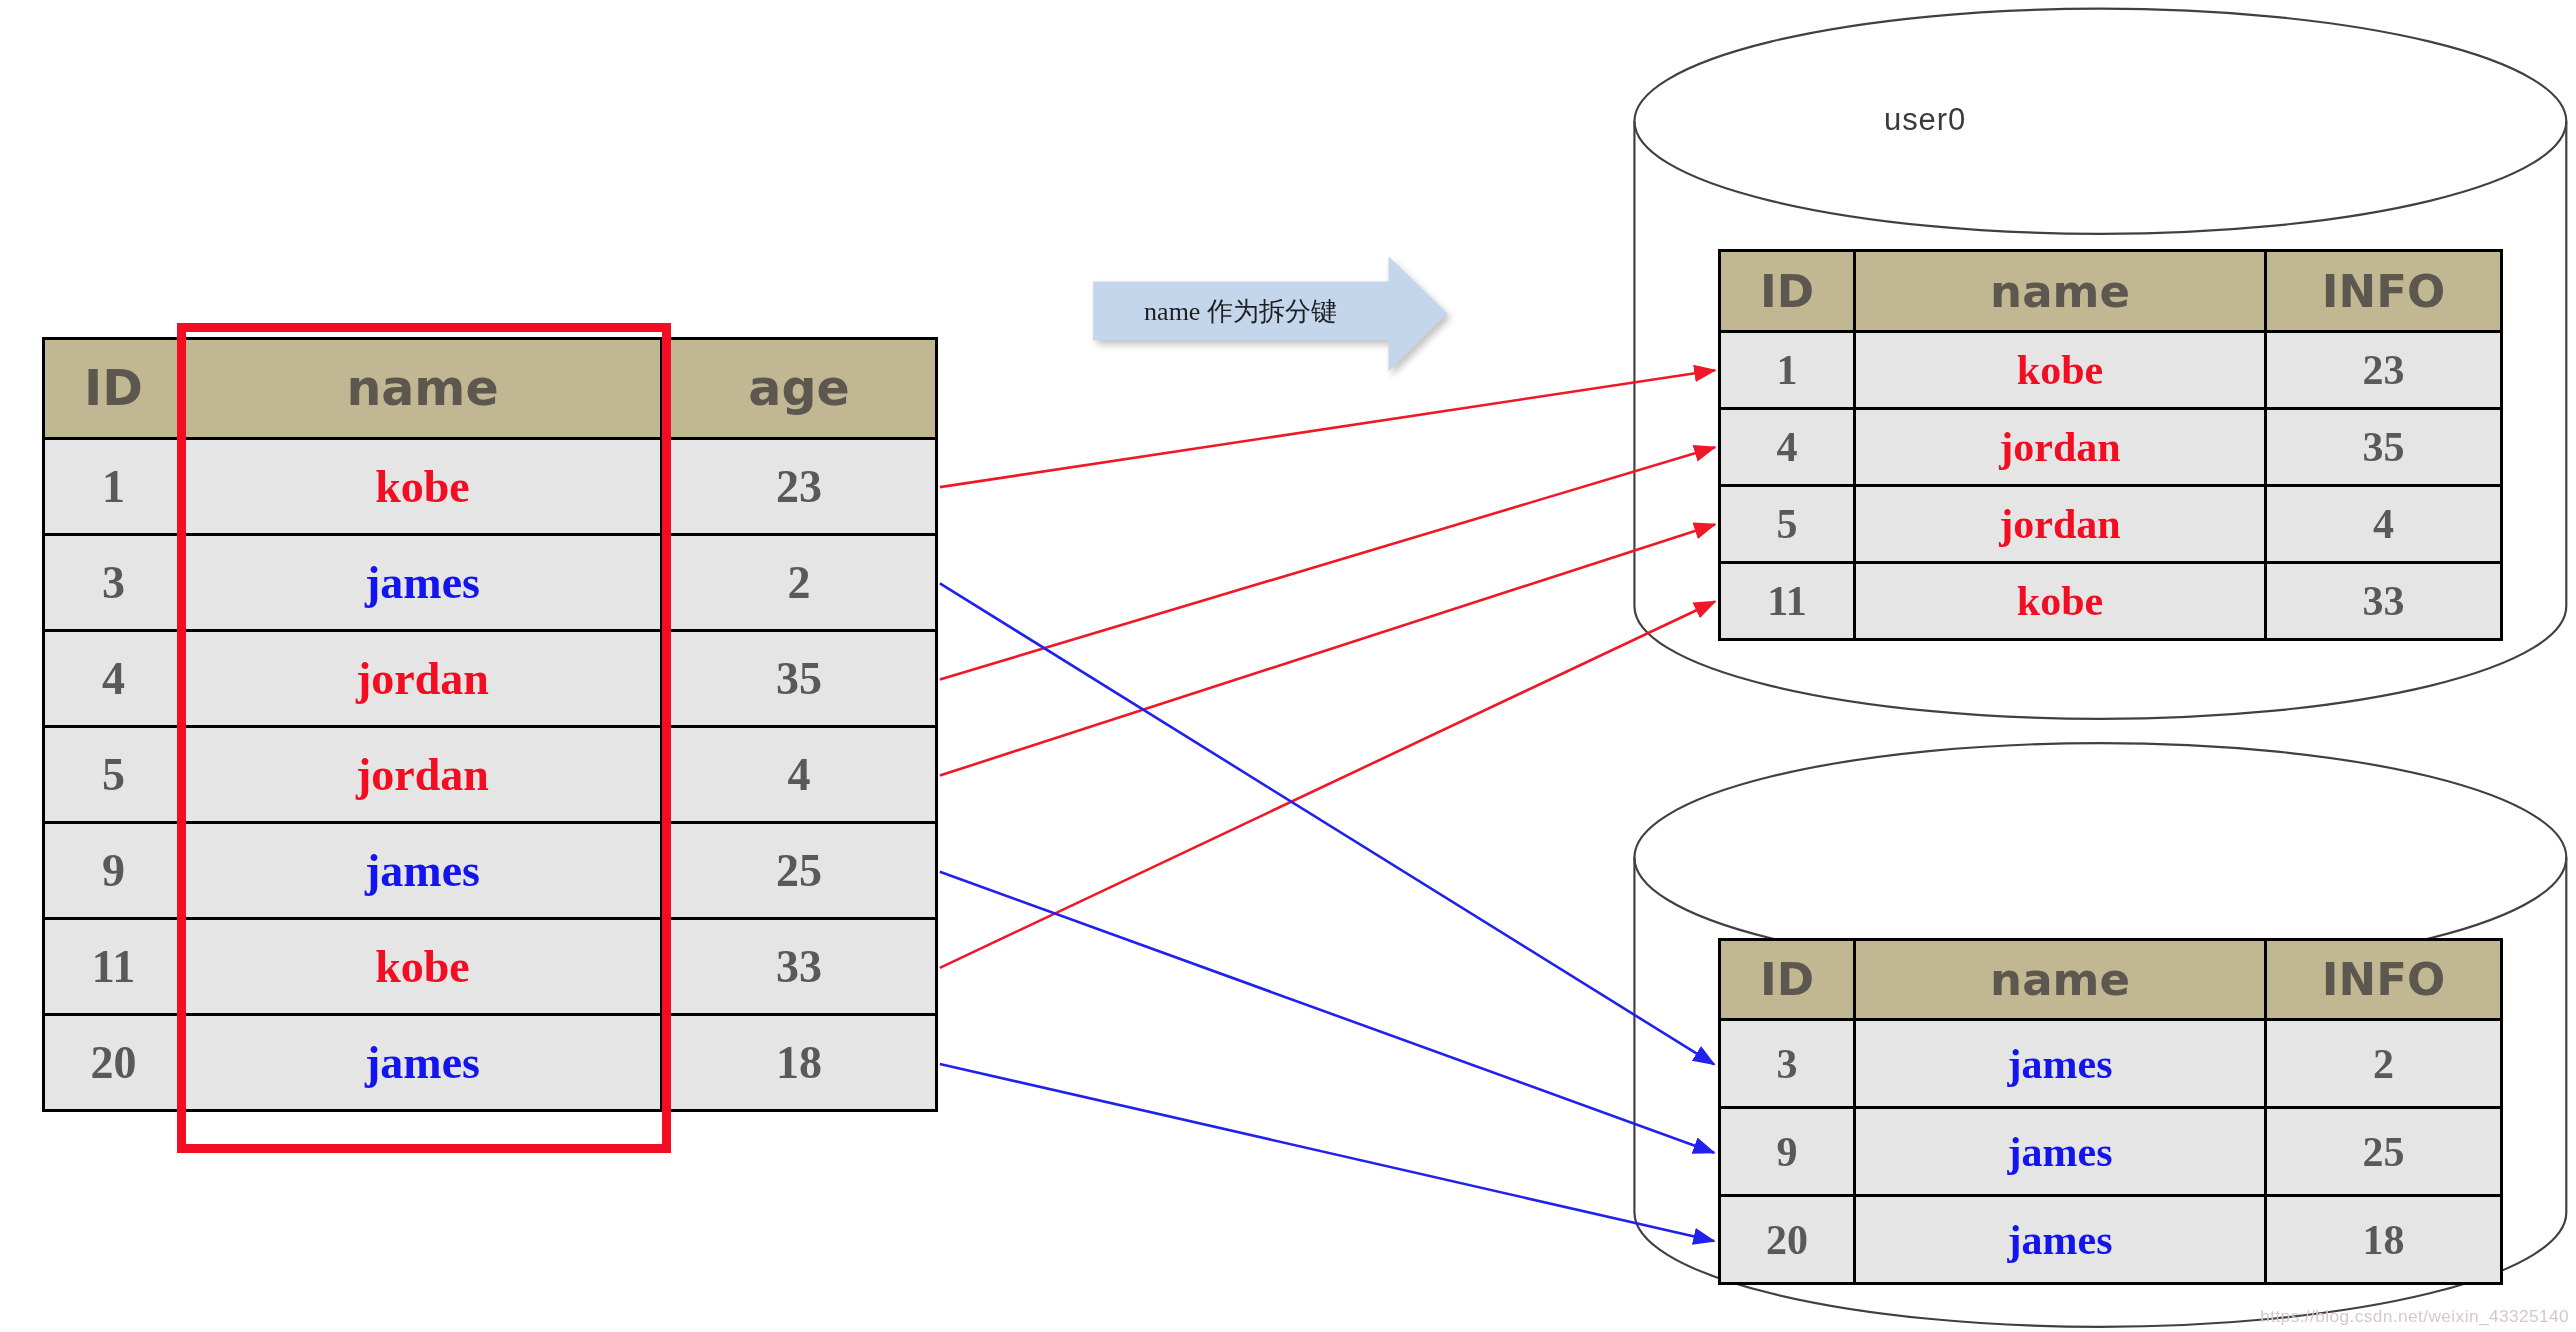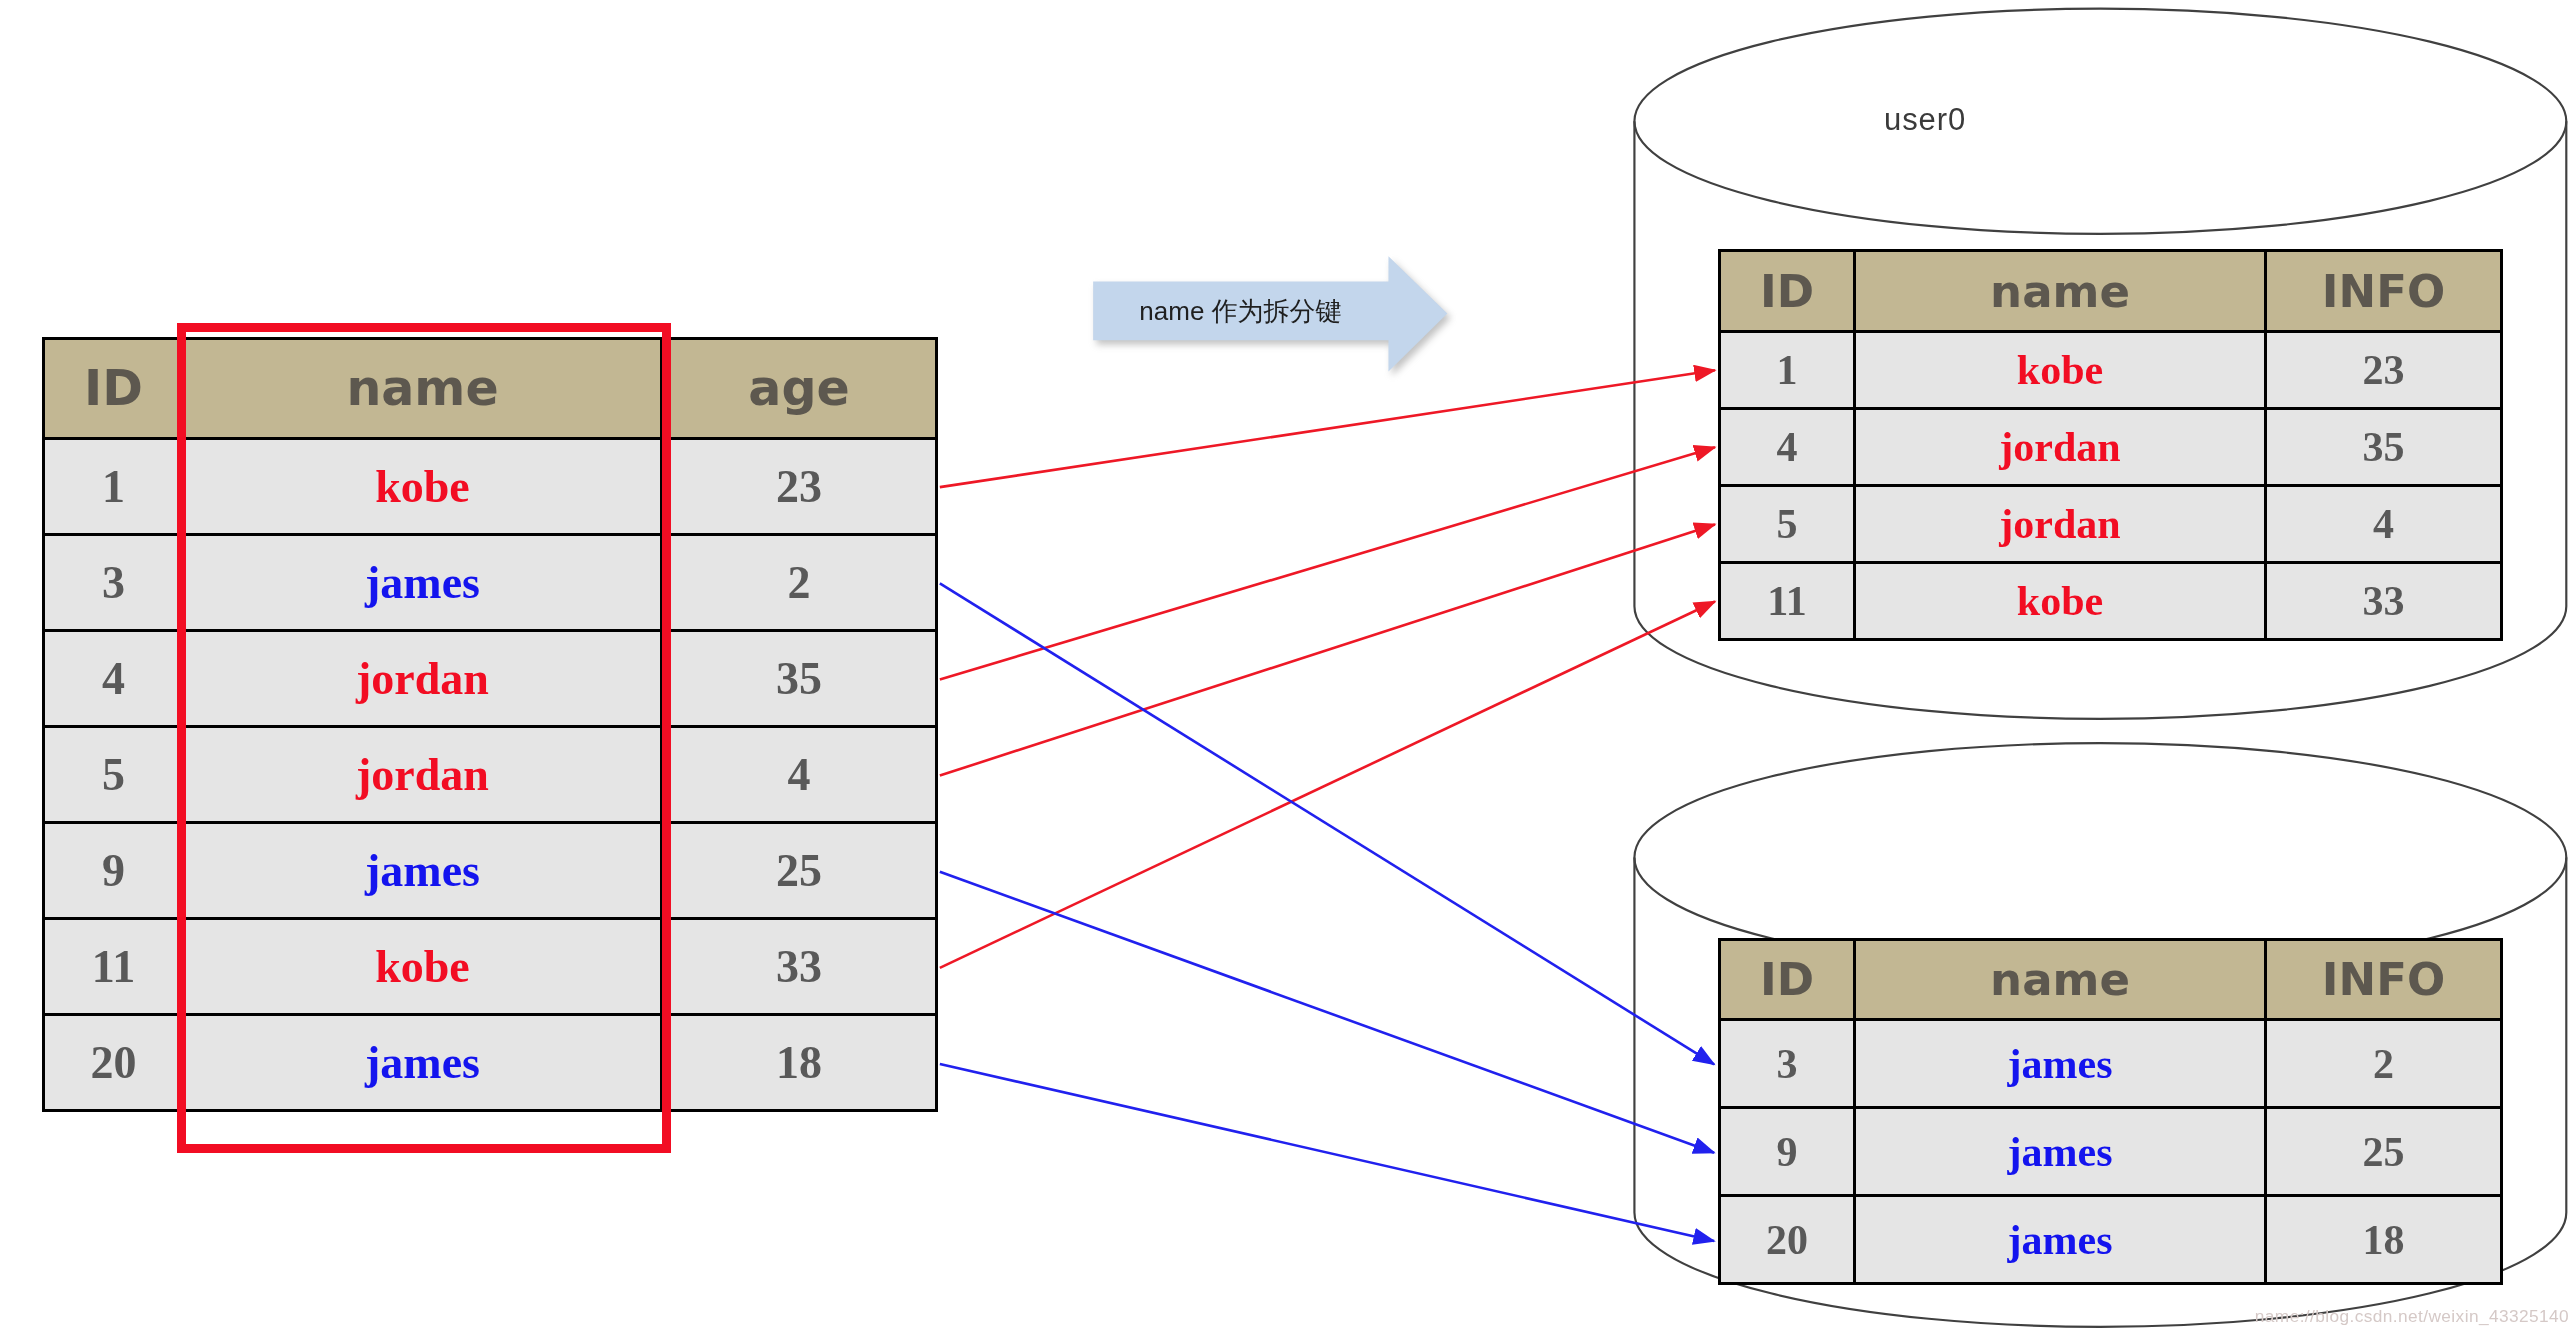--- a/index.html
+++ b/index.html
@@ -30,21 +30,21 @@
   #shard-table-1{left:1718px;top:938px;width:783px;}
   #shard-table-1 th{height:77px;font-size:45px;}
   #shard-table-1 td{height:85px;font-size:42px;}
   .split-key-box{position:absolute;z-index:12;left:177px;top:323px;width:494px;height:830px;
                  border:9.5px solid var(--highlight-border);box-sizing:border-box;
                  pointer-events:none;}
   .flow-arrow-shape{fill:var(--arrow-fill);
                     filter:drop-shadow(4px 5px 4px rgba(120,120,120,0.45));}
   .flow-arrow-label{position:absolute;z-index:21;left:1093px;top:282px;width:295px;height:59px;
                     display:flex;align-items:center;justify-content:center;
-                    font-size:26px;color:#1f1f1f;white-space:nowrap;}
+                    font-size:26px;color:#1f1f1f;white-space:nowrap;font-family:Liberation Serif, serif;}
   .connector{fill:none;stroke-width:3;}
   .connector.red{stroke:var(--red-line);}
   .connector.blue{stroke:var(--blue-line);}
   .watermark{position:absolute;z-index:30;right:7px;bottom:5.2px;font-size:17.3px;
              color:var(--watermark);letter-spacing:0.4px;}
 </style>
 </head>
 <body>
 
 <div class="canvas">
@@ -201,16 +201,16 @@
         <line x1="1085" y1="895.5" x2="1980" y2="605.5" class="connector red" marker-end="url(#marker-red)"></line>
         <line x1="1085" y1="1117.5" x2="1980" y2="694.5" class="connector red" marker-end="url(#marker-red)"></line>
         <line x1="1085" y1="673.5" x2="1979" y2="1229" class="connector blue" marker-end="url(#marker-blue)"></line>
         <line x1="1085" y1="1006.5" x2="1979" y2="1331" class="connector blue" marker-end="url(#marker-blue)"></line>
         <line x1="1085" y1="1228.5" x2="1979" y2="1433" class="connector blue" marker-end="url(#marker-blue)"></line>
       </g>
   </svg>
 
   <div class="flow-arrow-label">name 作为拆分键</div>
 
-  <div class="watermark">name://blog.csdn.net/weixin_43325140</div>
+  <div class="watermark">https://blog.csdn.net/weixin_43325140</div>
 
 </div>
 
 
 </body></html>

